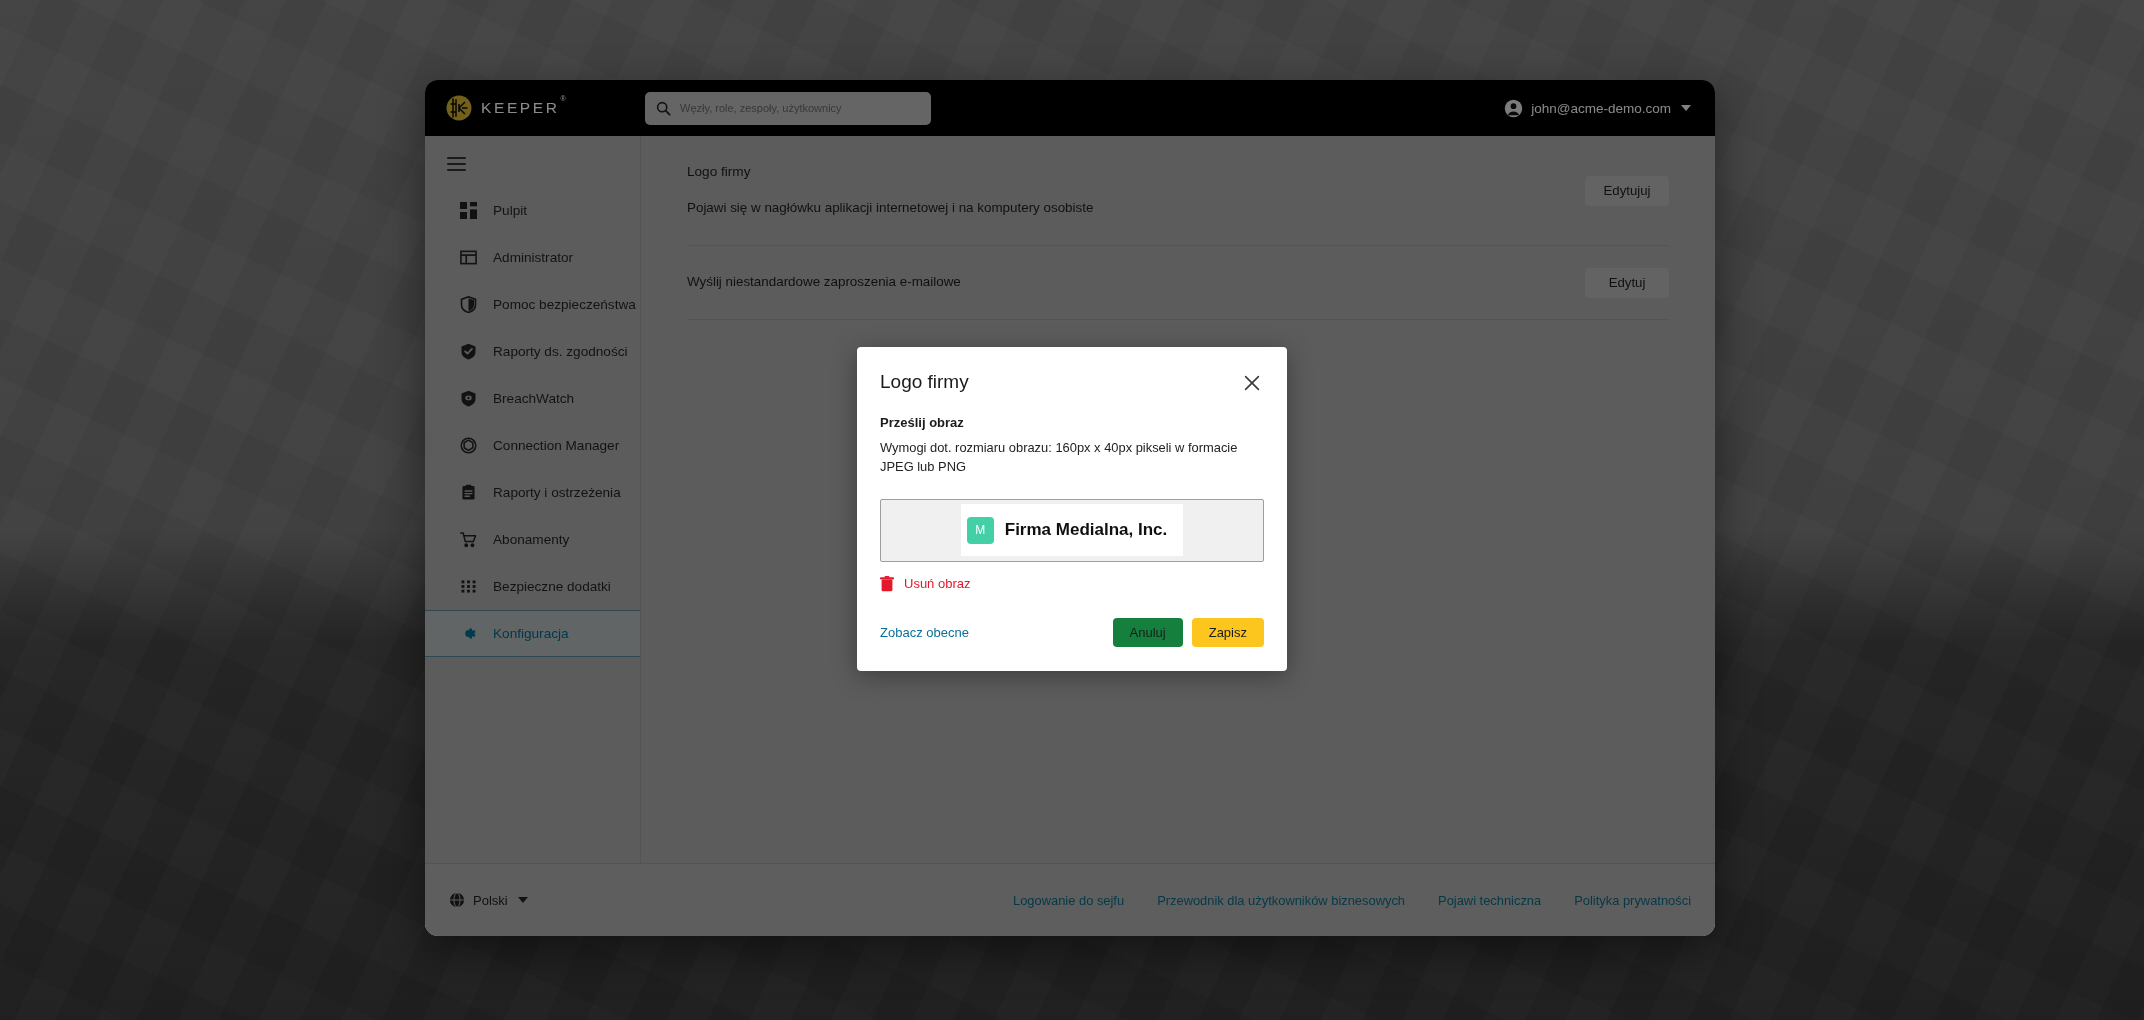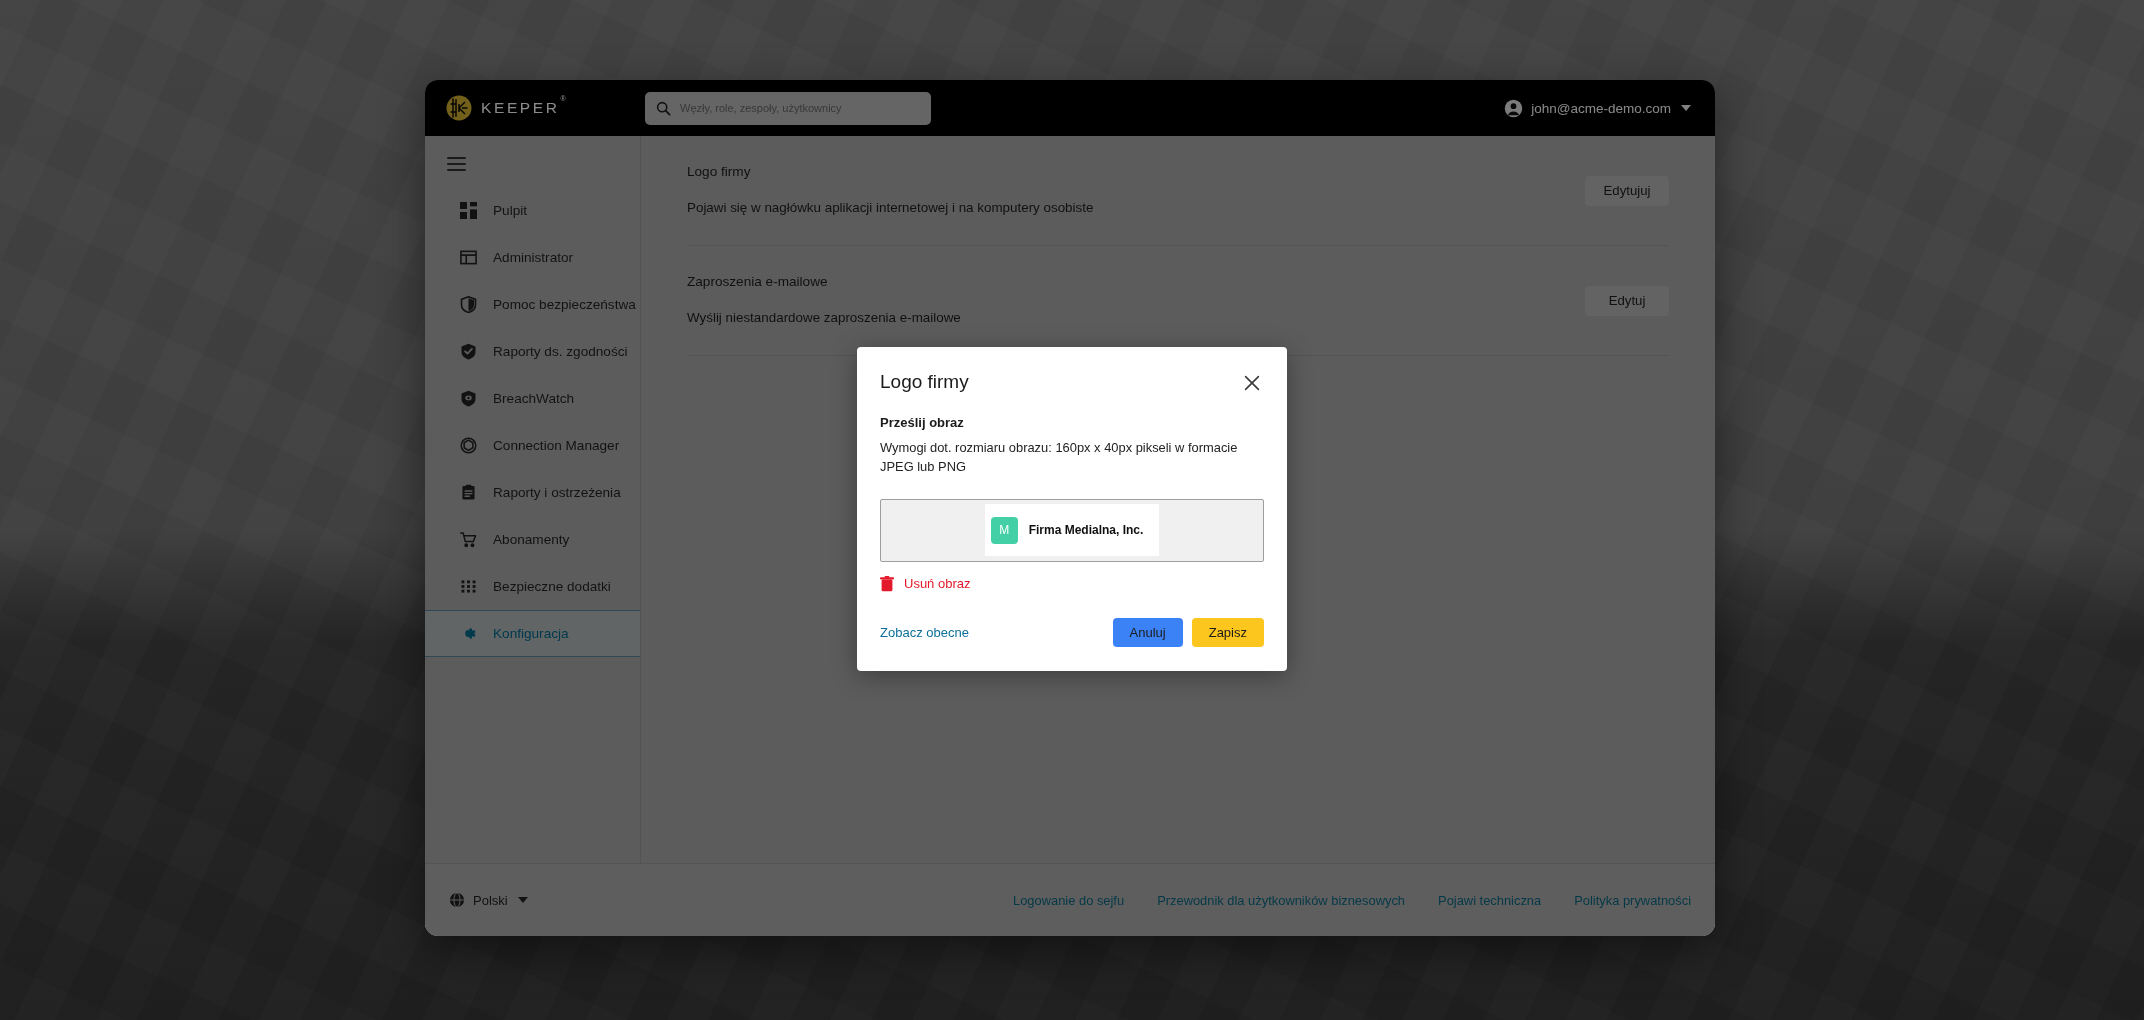--- a/index.html
+++ b/index.html
@@ -318,21 +318,21 @@
     width: 27px; height: 27px;
     border-radius: 4px;
     background: #44d0a7;
     color: #ffffff;
     font-size: 12px;
     display: flex;
     align-items: center;
     justify-content: center;
   }
   .logo-name {
-    font-size: 12px;
+    font-size: 17px;
     font-weight: bold;
     color: #101010;
     white-space: nowrap;
   }
 
   .remove-row {
     margin-top: 14px;
     display: flex;
     align-items: center;
     gap: 10px;
@@ -362,21 +362,21 @@
   }
   .btn {
     border: none;
     border-radius: 4px;
     height: 29px;
     padding: 0 17px;
     font-family: "Liberation Sans", sans-serif;
     font-size: 13px;
     cursor: pointer;
   }
-  .btn-cancel { background: #3b82f6; color: #1b1b1b; }
+  .btn-cancel { background: #15803d; color: #1b1b1b; }
   .btn-save { background: #fcc61e; color: #1b1b1b; }
 </style>
 </head>
 <body>
 
 <div class="app-window">
 
   <div class="topbar">
 
     <div class="brand">
@@ -545,21 +545,20 @@
 
     <main class="content">
 
       <section class="setting-row">
         <div class="setting-title">Logo firmy</div>
         <div class="setting-desc">Pojawi się w nagłówku aplikacji internetowej i na komputery osobiste</div>
         <button class="edit-btn">Edytujuj</button>
       </section>
 
       <section class="setting-row">
-        <div class="setting-title">Zaproszenia e-mailowe</div>
         <div class="setting-desc">Wyślij niestandardowe zaproszenia e-mailowe</div>
         <button class="edit-btn">Edytuj</button>
       </section>
 
     </main>
   </div>
 
   <footer class="footer">
     <div class="lang">
       <svg width="16" height="16" viewBox="0 0 18 18">

